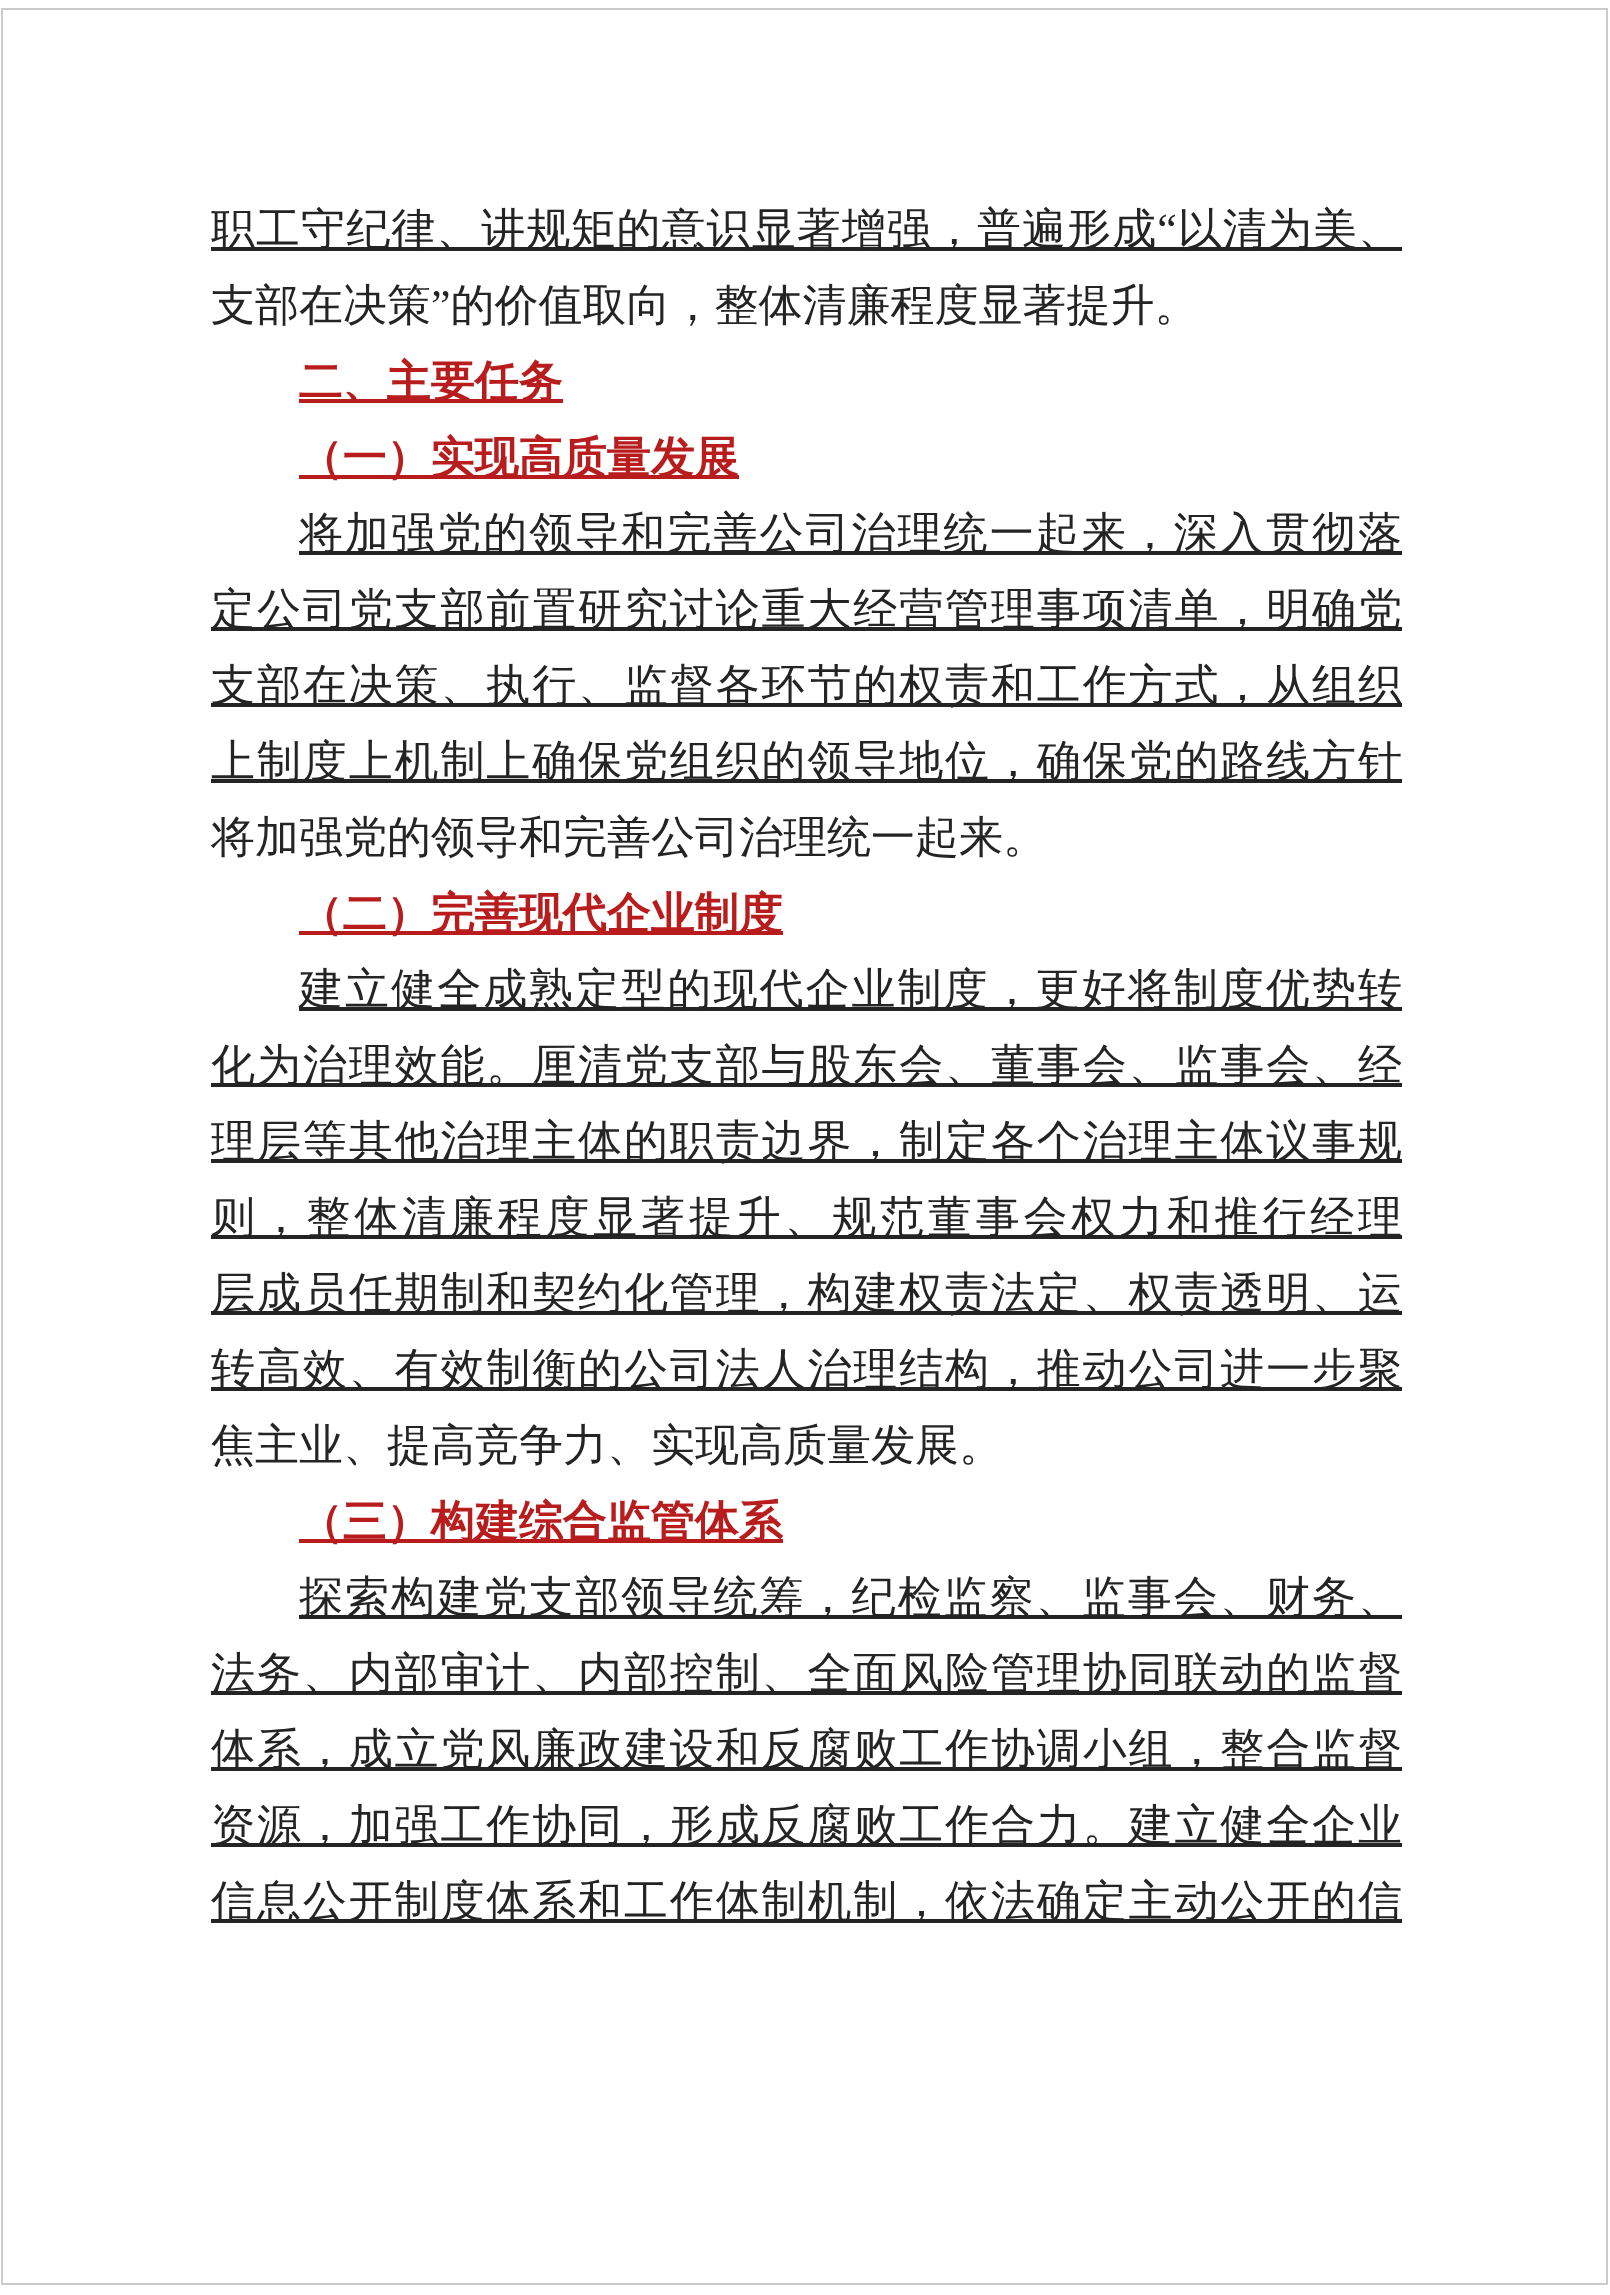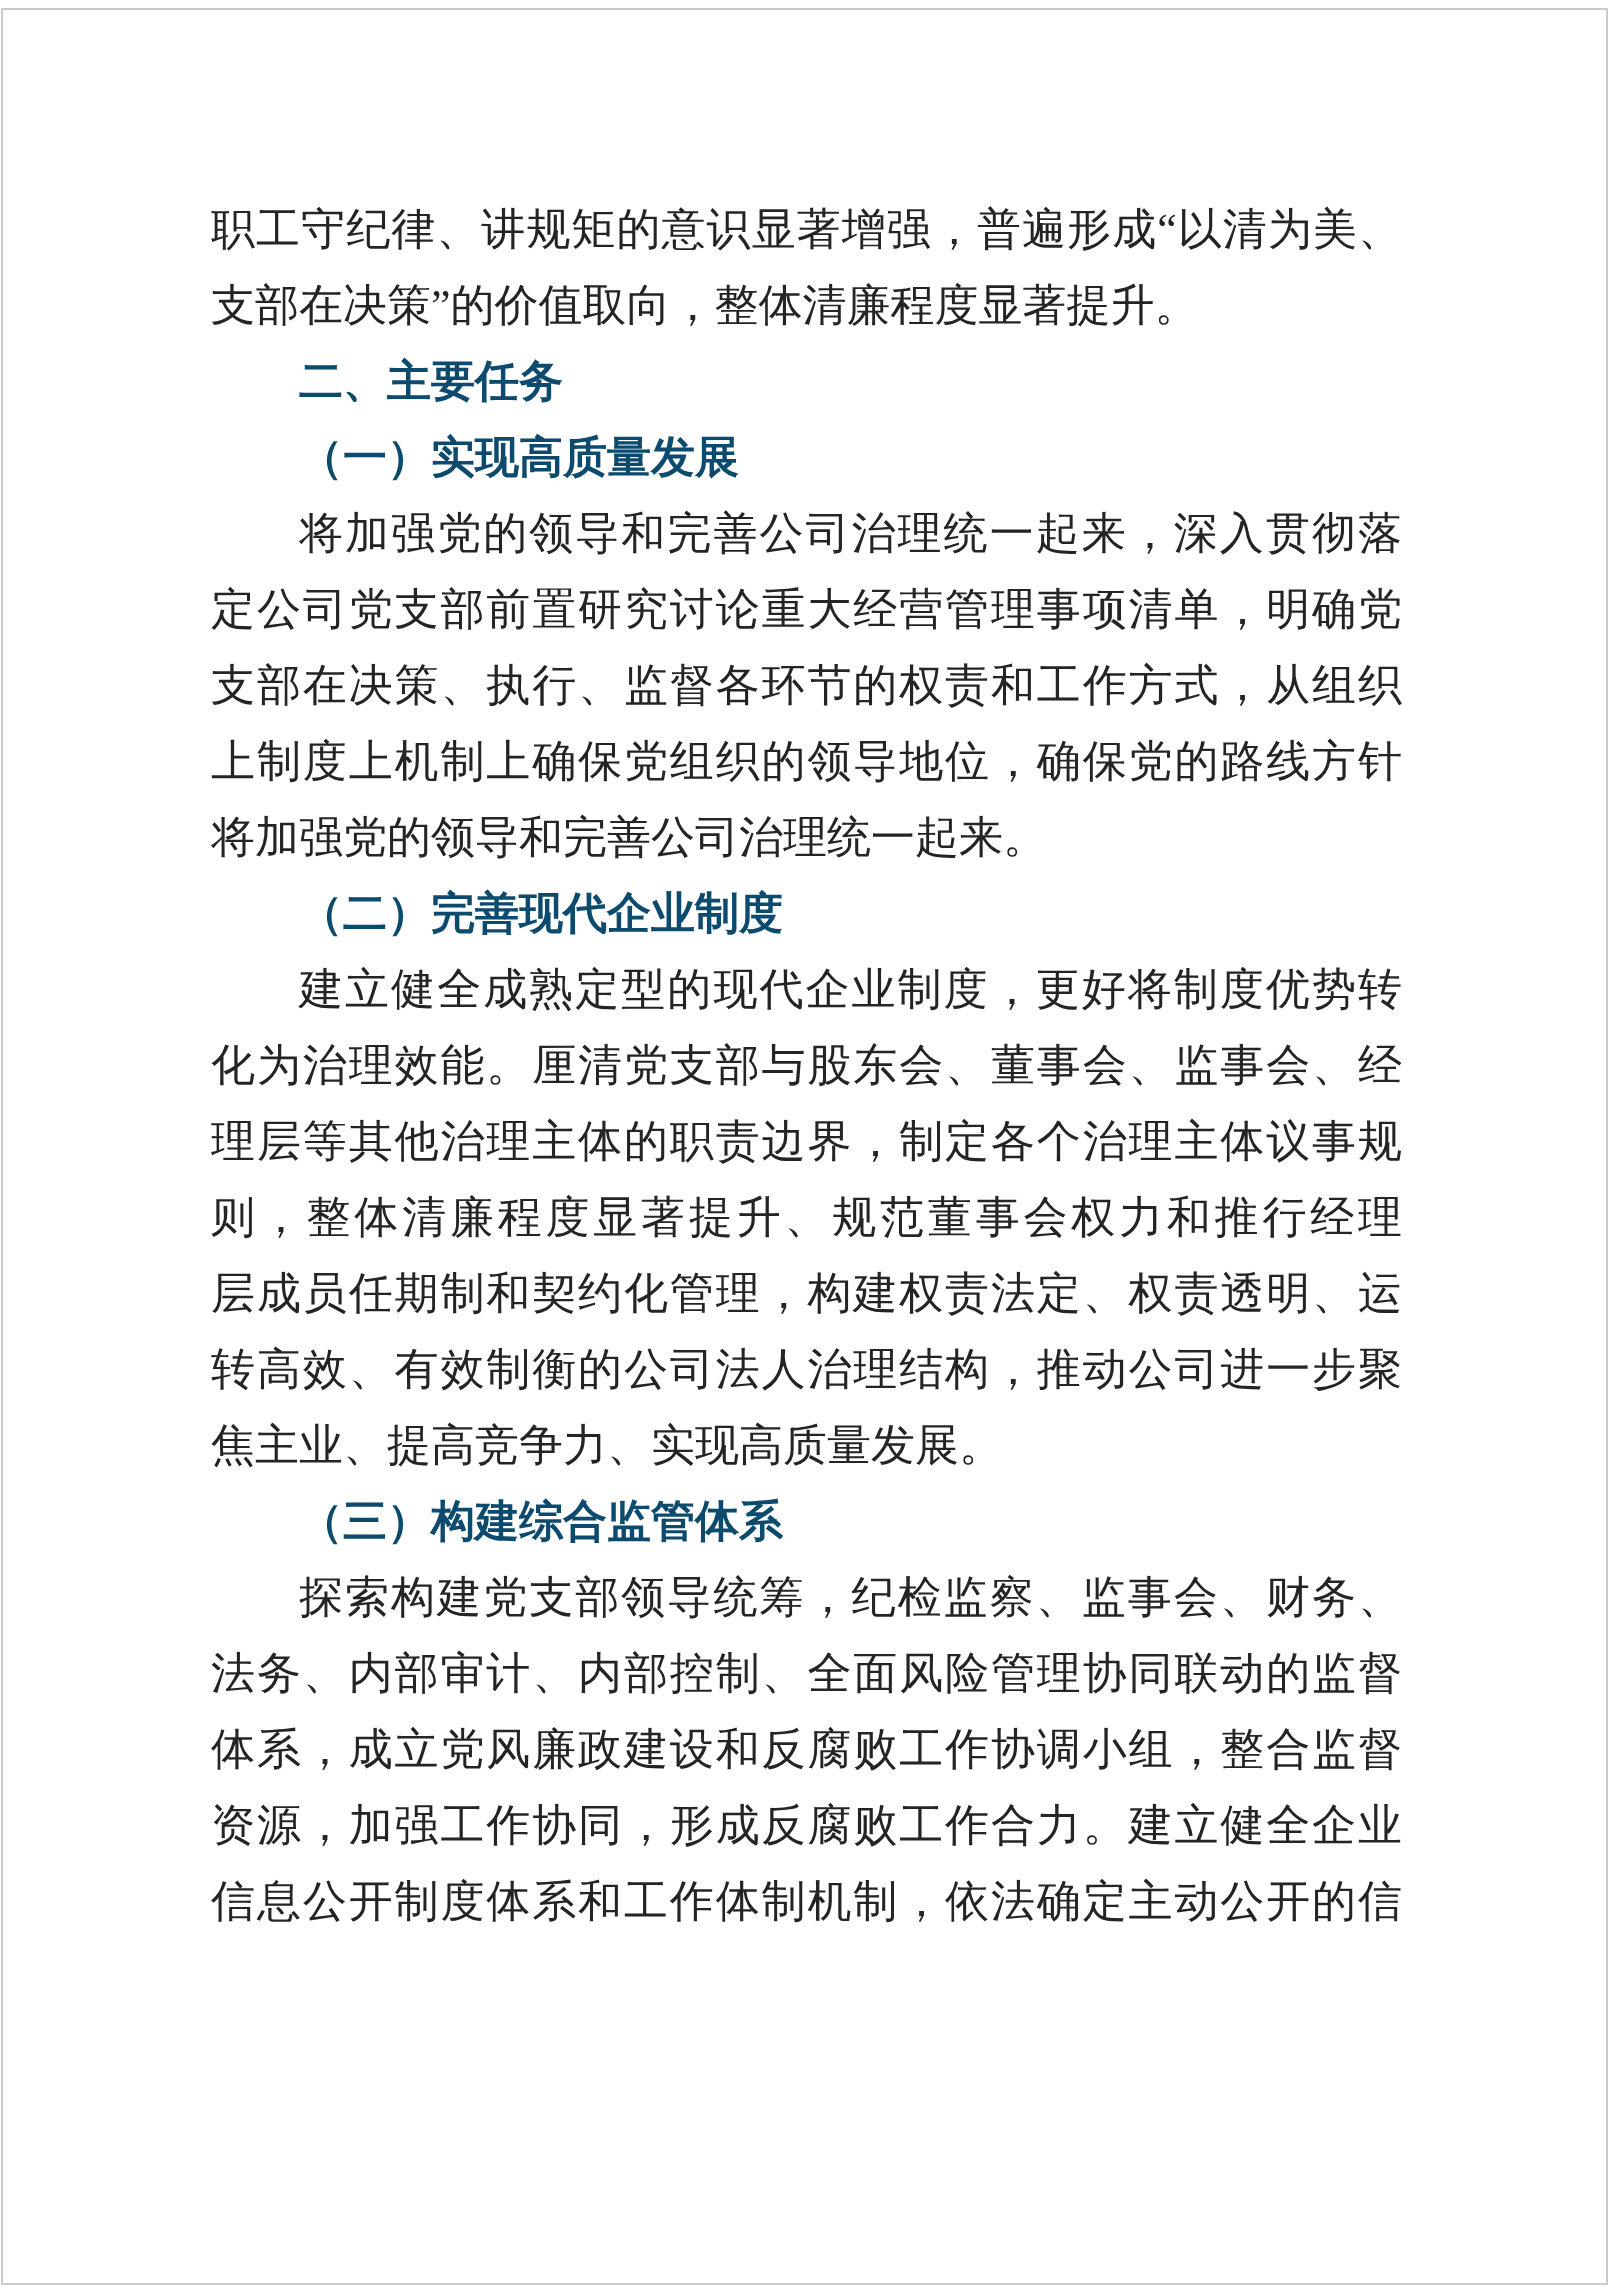--- a/index.html
+++ b/index.html
@@ -35,29 +35,31 @@
     height: 76px;
     line-height: 76px;
     font-size: 44px;
     text-align: left;
     letter-spacing: 0;
   }
   
   .line.fill {
     text-align: justify;
     text-align-last: justify;
+    text-decoration: underline;
   }
   
   .line.indent {
     text-indent: 88px;
   }
   .line.heading {
     font-weight: 700;
-    color: #0c4a6e;
+    color: #b91c1c;
     text-indent: 88px;
+    text-decoration: underline;
   }
 </style>
 </head>
 <body>
 
 <div class="page">
   <div class="scan-border"></div>
   <div class="content" id="doc-content" style="color: rgb(36, 36, 36);">
       <div class="line fill">职工守纪律、讲规矩的意识显著增强，普遍形成“以清为美、</div>
       <div class="line">支部在决策”的价值取向，整体清廉程度显著提升。</div>

